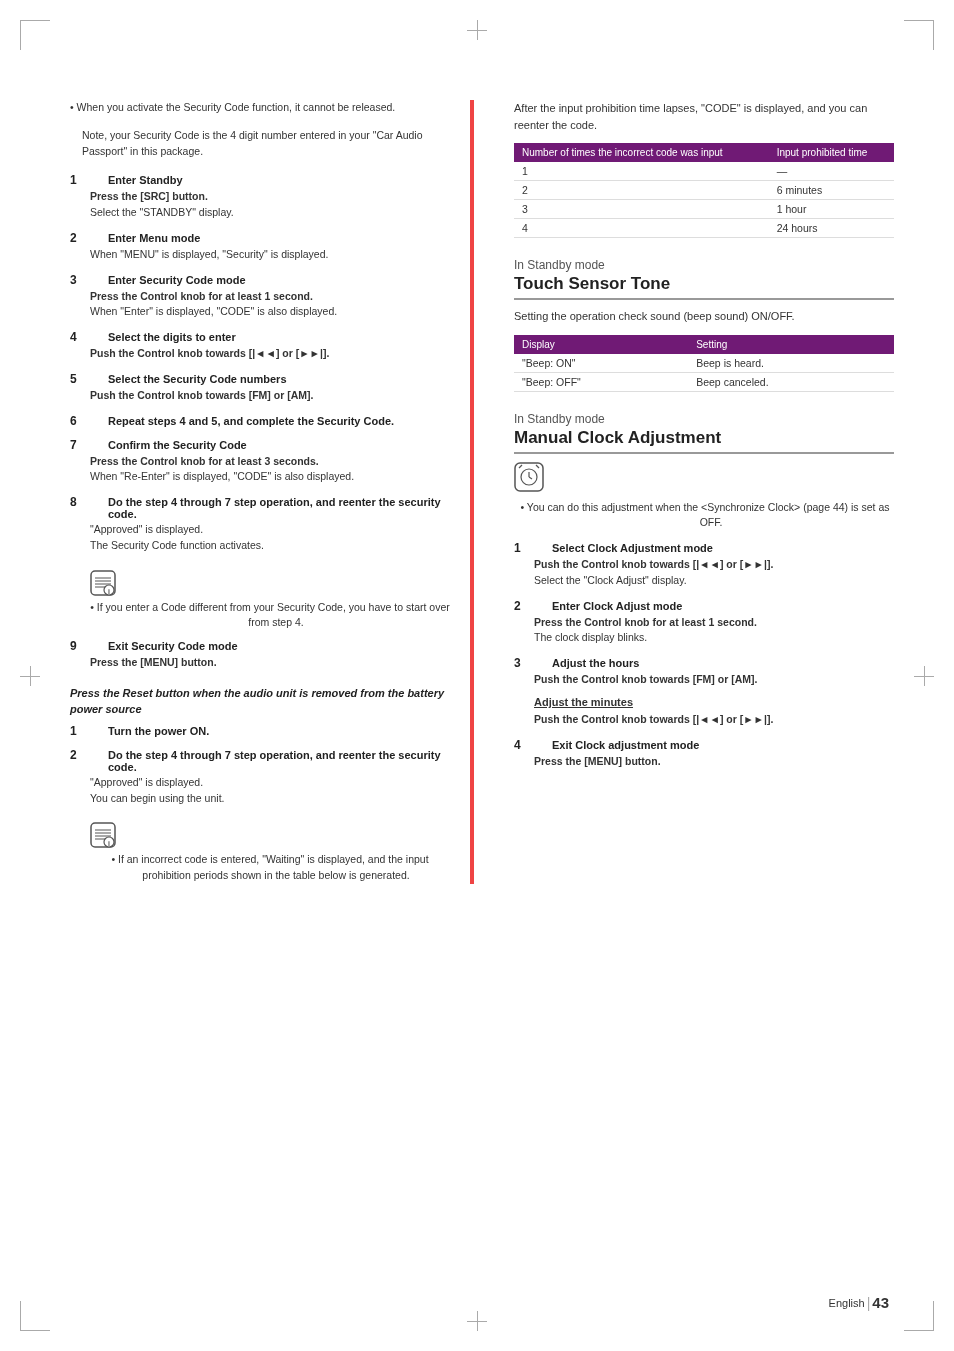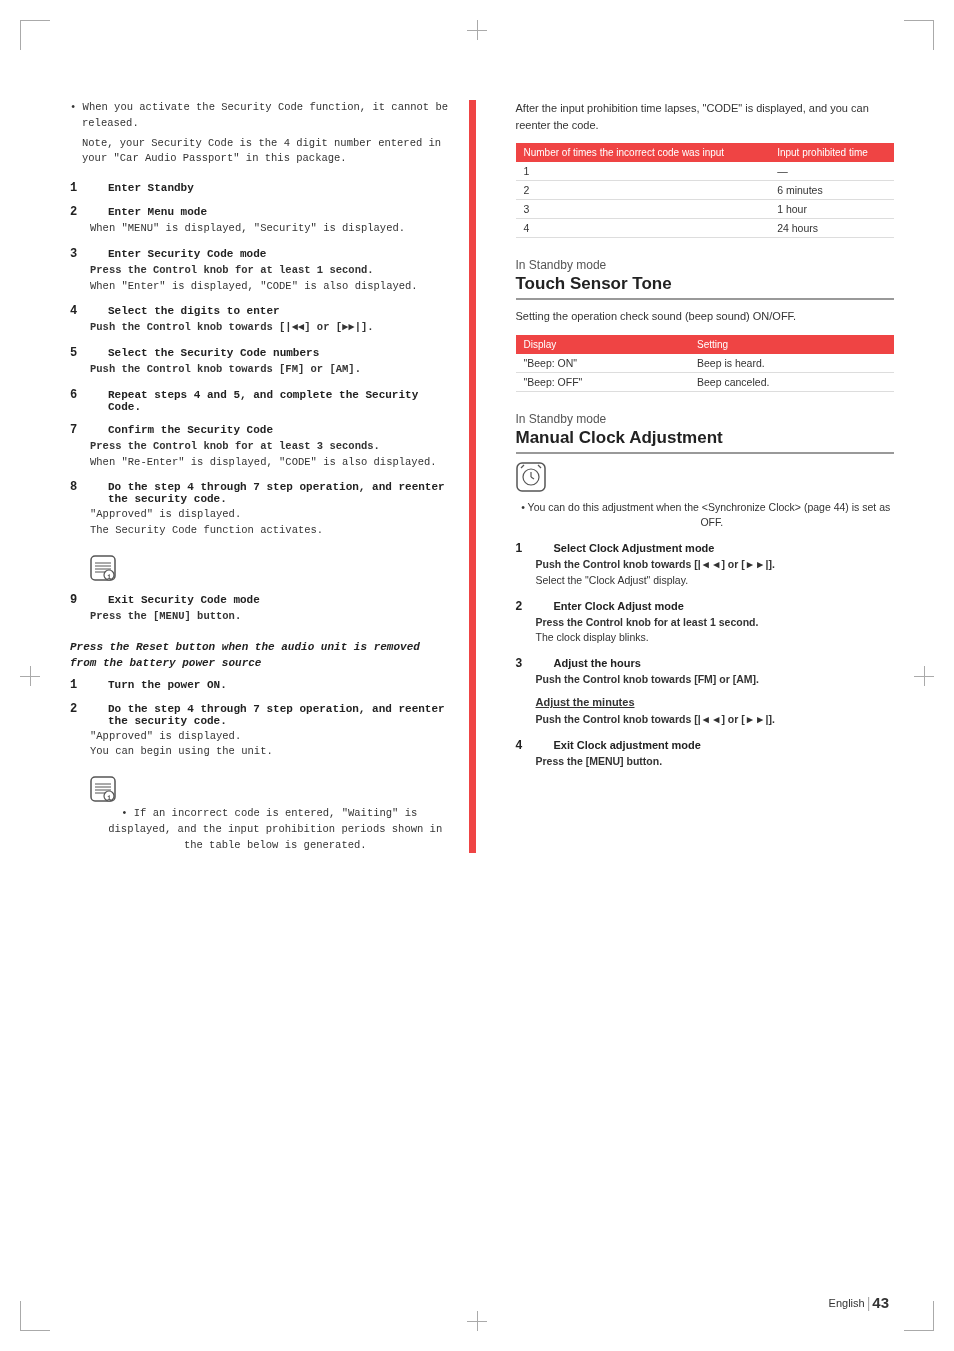--- a/index.html
+++ b/index.html
@@ -81,22 +81,21 @@
     .content-area {
       display: flex;
       flex-direction: row;
       margin: 60px 60px 60px 70px;
       gap: 30px;
     }
 
     .left-col {
       flex: 1;
       padding-right: 20px;
-      border-right: 7px solid #ef4444;
-      font-family: Liberation Mono, monospace;
+      border-right: 4px solid #ef4444;
     }
 
     .right-col {
       flex: 1;
       padding-left: 10px;
     }
 
     .bullet-intro {
       font-size: 10.5px;
       line-height: 1.5;
@@ -111,21 +110,21 @@
 
     .bullet-intro p::before {
       content: '• ';
     }
 
     .indent-note {
       padding-left: 12px;
       font-size: 10.5px;
       line-height: 1.5;
       color: #333;
-      margin-top: 4px;
+      margin-top: 12px;
     }
 
     .step-block {
       margin-bottom: 10px;
     }
 
     .step-header {
       display: flex;
       align-items: baseline;
       gap: 6px;
@@ -193,21 +192,21 @@
 
     
     .data-table {
       width: 100%;
       border-collapse: collapse;
       margin: 8px 0 12px 0;
       font-size: 10.5px;
     }
 
     .data-table thead tr {
-      background: #ef4444;
+      background: #701a75;
       color: #fff;
     }
 
     .data-table thead th {
       padding: 4px 8px;
       text-align: left;
       font-weight: normal;
       font-size: 10px;
     }
 
@@ -291,20 +290,24 @@
       <div class="bullet-intro">
         <p>When you activate the Security Code function, it cannot be released.</p>
         <div class="indent-note">Note, your Security Code is the 4 digit number entered in your "Car Audio Passport" in this package.</div>
       </div>
 
       
       <div class="step-block">
         <div class="step-header">
           <span class="step-num">1</span>
           <span class="step-title">Enter Standby</span>
+        </div>
+        <div class="step-body">
+          <div class="bold-line">Press the [SRC] button.</div>
+          <div>Select the "STANDBY" display.</div>
         </div>
       </div>
 
       <div class="step-block">
         <div class="step-header">
           <span class="step-num">2</span>
           <span class="step-title">Enter Menu mode</span>
         </div>
         <div class="step-body">
           <div>When "MENU" is displayed, "Security" is displayed.</div>
@@ -376,20 +379,21 @@
         <svg viewBox="0 0 26 26" xmlns="http://www.w3.org/2000/svg">
           <rect x="1" y="1" width="24" height="24" rx="4" ry="4" fill="none" stroke="#555" stroke-width="1.5"></rect>
           <line x1="5" y1="8" x2="21" y2="8" stroke="#555" stroke-width="1"></line>
           <line x1="5" y1="11" x2="21" y2="11" stroke="#555" stroke-width="1"></line>
           <line x1="5" y1="14" x2="21" y2="14" stroke="#555" stroke-width="1"></line>
           <line x1="5" y1="17" x2="21" y2="17" stroke="#555" stroke-width="1"></line>
           <circle cx="19" cy="20" r="5" fill="#fff" stroke="#555" stroke-width="1.2"></circle>
           <text x="19" y="23.5" text-anchor="middle" font-size="7" fill="#555" font-weight="bold">i</text>
         </svg>
       </div>
+      <div class="note-bullet">If you enter a Code different from your Security Code, you have to start over from step 4.</div>
 
       
       <div class="step-block" style="margin-top:8px;">
         <div class="step-header">
           <span class="step-num">9</span>
           <span class="step-title">Exit Security Code mode</span>
         </div>
         <div class="step-body">
           <div class="bold-line">Press the [MENU] button.</div>
         </div>

